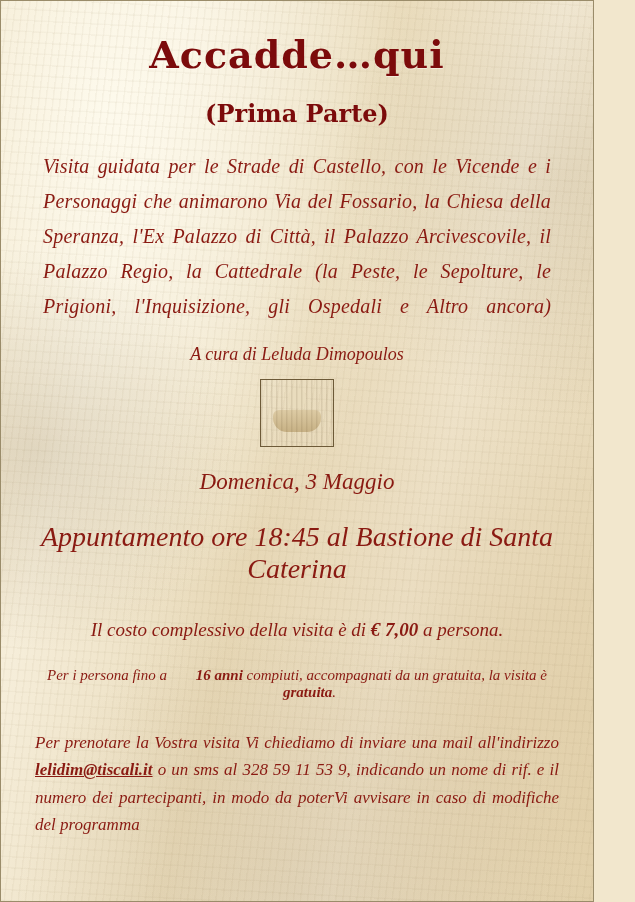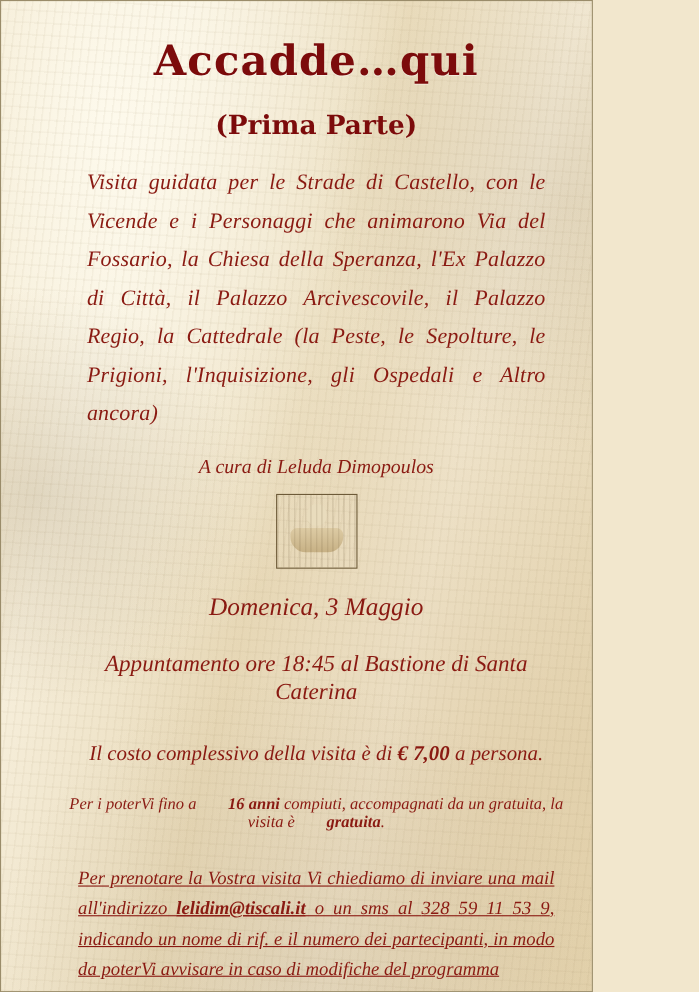--- a/index.html
+++ b/index.html
@@ -8,30 +8,29 @@
   }
   body {
     width: 635px;
     height: 902px;
     background: #f2e7cd;
     font-family: "Liberation Serif", serif;
     overflow: hidden;
   }
   .poster {
     position: relative;
-    width: 539px;
+    width: 594px;
     height: 902px;
     box-sizing: border-box;
     border: 1px solid #9a8c6a;
     background:
       radial-gradient(ellipse at 18% 12%, rgba(255,252,240,0.85) 0%, rgba(255,252,240,0) 45%),
       radial-gradient(ellipse at 85% 78%, rgba(214,190,146,0.45) 0%, rgba(214,190,146,0) 55%),
       linear-gradient(105deg, #efe3c6 0%, #f6eeda 22%, #e9dbbb 48%, #f4ebd6 68%, #e6d7b3 100%);
     overflow: hidden;
-    padding-left: 36px;
   }
   
   .poster:before {
     content: "";
     position: absolute;
     inset: 0;
     background:
       repeating-linear-gradient(97deg, rgba(160,140,100,0.07) 0px, rgba(160,140,100,0.07) 1px, rgba(255,255,255,0) 2px, rgba(255,255,255,0) 7px),
       repeating-linear-gradient(3deg, rgba(140,120,80,0.05) 0px, rgba(140,120,80,0.05) 1px, rgba(255,255,255,0) 2px, rgba(255,255,255,0) 11px);
     pointer-events: none;
@@ -141,21 +140,21 @@
   .date-line {
     font-family: "Liberation Serif", serif;
     font-style: italic;
     font-size: 23px;
     color: #8a1a12;
     margin: 0 0 26px 0;
   }
   .meet-line {
     font-family: "Liberation Serif", serif;
     font-style: italic;
-    font-size: 21px;
+    font-size: 28px;
     color: #8a1a12;
     margin: 0 0 34px 0;
     text-align: center;
   }
   .duration-line {
     font-family: "Liberation Serif", serif;
     font-style: italic;
     font-size: 18px;
     color: #8a1a12;
     margin: 0 0 24px 0;
@@ -177,21 +176,20 @@
   }
   .kids-line b { font-weight: bold; margin-left: 25px; }
   .booking {
     font-family: "Liberation Serif", serif;
     font-style: italic;
     font-size: 17px;
     line-height: 1.6;
     color: #8a1a12;
     text-align: justify;
     margin: 0 8px 0 8px;
-    text-decoration: underline;
   }
   .booking .email {
     font-weight: bold;
     text-decoration: underline;
     color: #8a1a12;
   }
   .booking .phone { font-style: italic; }
   .nowrap { white-space: nowrap; }
 </style>
 </head>
@@ -218,21 +216,21 @@
     <div class="date-line">Domenica, 3 Maggio</div>
 
     <div class="meet-line">Appuntamento ore 18:45 al Bastione di Santa Caterina</div>
 
 
     <div class="cost-line">
       <span>Il costo complessivo della visita è di </span><b>€ 7,00</b><span> a persona.</span>
     </div>
 
     <div class="kids-line">
-      <span>Per i poterVi fino a </span><b>16 anni</b><span> compiuti, accompagnati da un gratuita, la visita è </span><b>gratuita</b><span>.</span>
+      <span>Per i persona fino a </span><b>16 anni</b><span> compiuti, accompagnati da un gratuita, la visita è </span><b>gratuita</b><span>.</span>
     </div>
 
     <div class="booking">
       <span>Per prenotare la Vostra visita Vi chiediamo di inviare una mail all'indirizzo </span><span class="email">lelidim@tiscali.it</span><span> o un sms al </span><span class="phone nowrap">328 59 11 53 9</span><span>, indicando un nome di rif. e il numero dei partecipanti, in modo da poterVi avvisare in caso di modifiche del programma</span>
     </div>
 
   </div>
 </div>
 
 </body></html>

